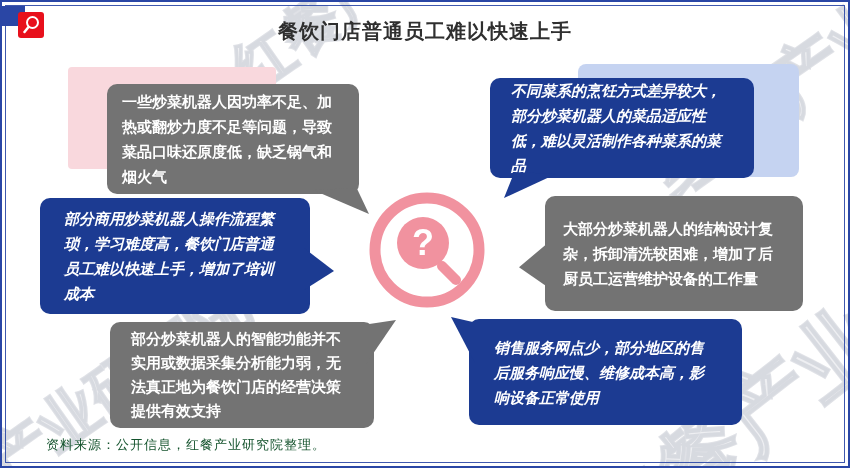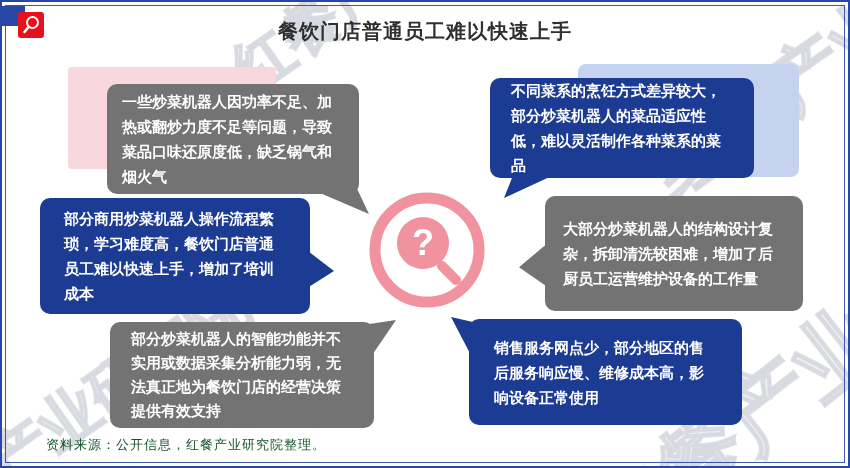--- a/index.html
+++ b/index.html
@@ -28,21 +28,21 @@
   
   .bg-rect{position:absolute;z-index:1;}
   .pink-rect{left:66px;top:65px;width:208px;height:102px;background:#F9D8DD;border-radius:4px;}
   .lblue-rect{left:576px;top:62px;width:221px;height:113px;background:#C5D3F1;border-radius:8px;}
   
   .bubble{
     position:absolute;z-index:3;color:#fff;font-weight:bold;font-size:15px;line-height:25px;
     border-radius:10px;display:flex;align-items:center;box-sizing:border-box;
   }
   .bubble.red{background:#737373;}
-  .bubble.blue{background:#1C3B92;}
+  .bubble.blue{background:#1C3B92;font-style:italic;}
   .tail{position:absolute;background:inherit;}
   #b-tl{left:105px;top:82px;width:252px;height:110px;padding:6px 15px;}
   #b-tl .tail{bottom:-20px;right:-10px;width:56px;height:26px;clip-path:polygon(0 8%,78% 0,100% 100%);}
   #b-tr{left:488px;top:76px;width:264px;height:100px;padding:6px 21px;}
   #b-tr .tail{bottom:-20px;left:14px;width:52px;height:26px;clip-path:polygon(20% 0,100% 8%,0 100%);}
   #b-ml{left:38px;top:196px;width:270px;height:116px;padding:6px 24px;}
   #b-ml .tail{right:-24px;top:50px;width:30px;height:42px;clip-path:polygon(0 0,100% 55%,0 100%);}
   #b-mr{left:543px;top:194px;width:258px;height:115px;padding:6px 18px;}
   #b-mr .tail{left:-26px;top:46px;width:30px;height:46px;clip-path:polygon(100% 0,0 55%,100% 100%);}
   #b-bl{left:108px;top:320px;width:264px;height:106px;padding:6px 21px;line-height:24px;}

